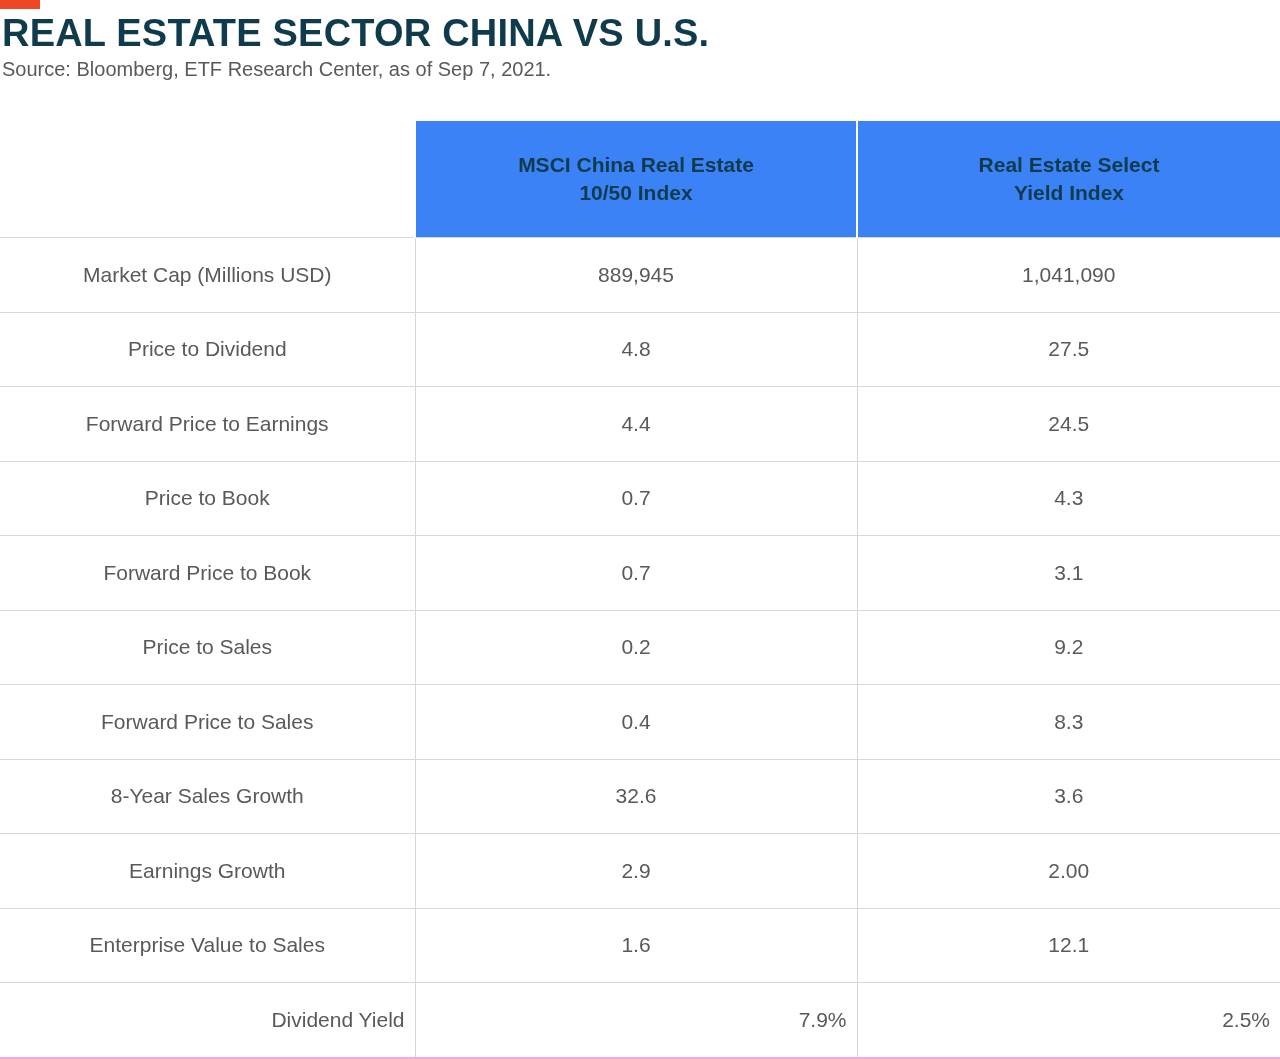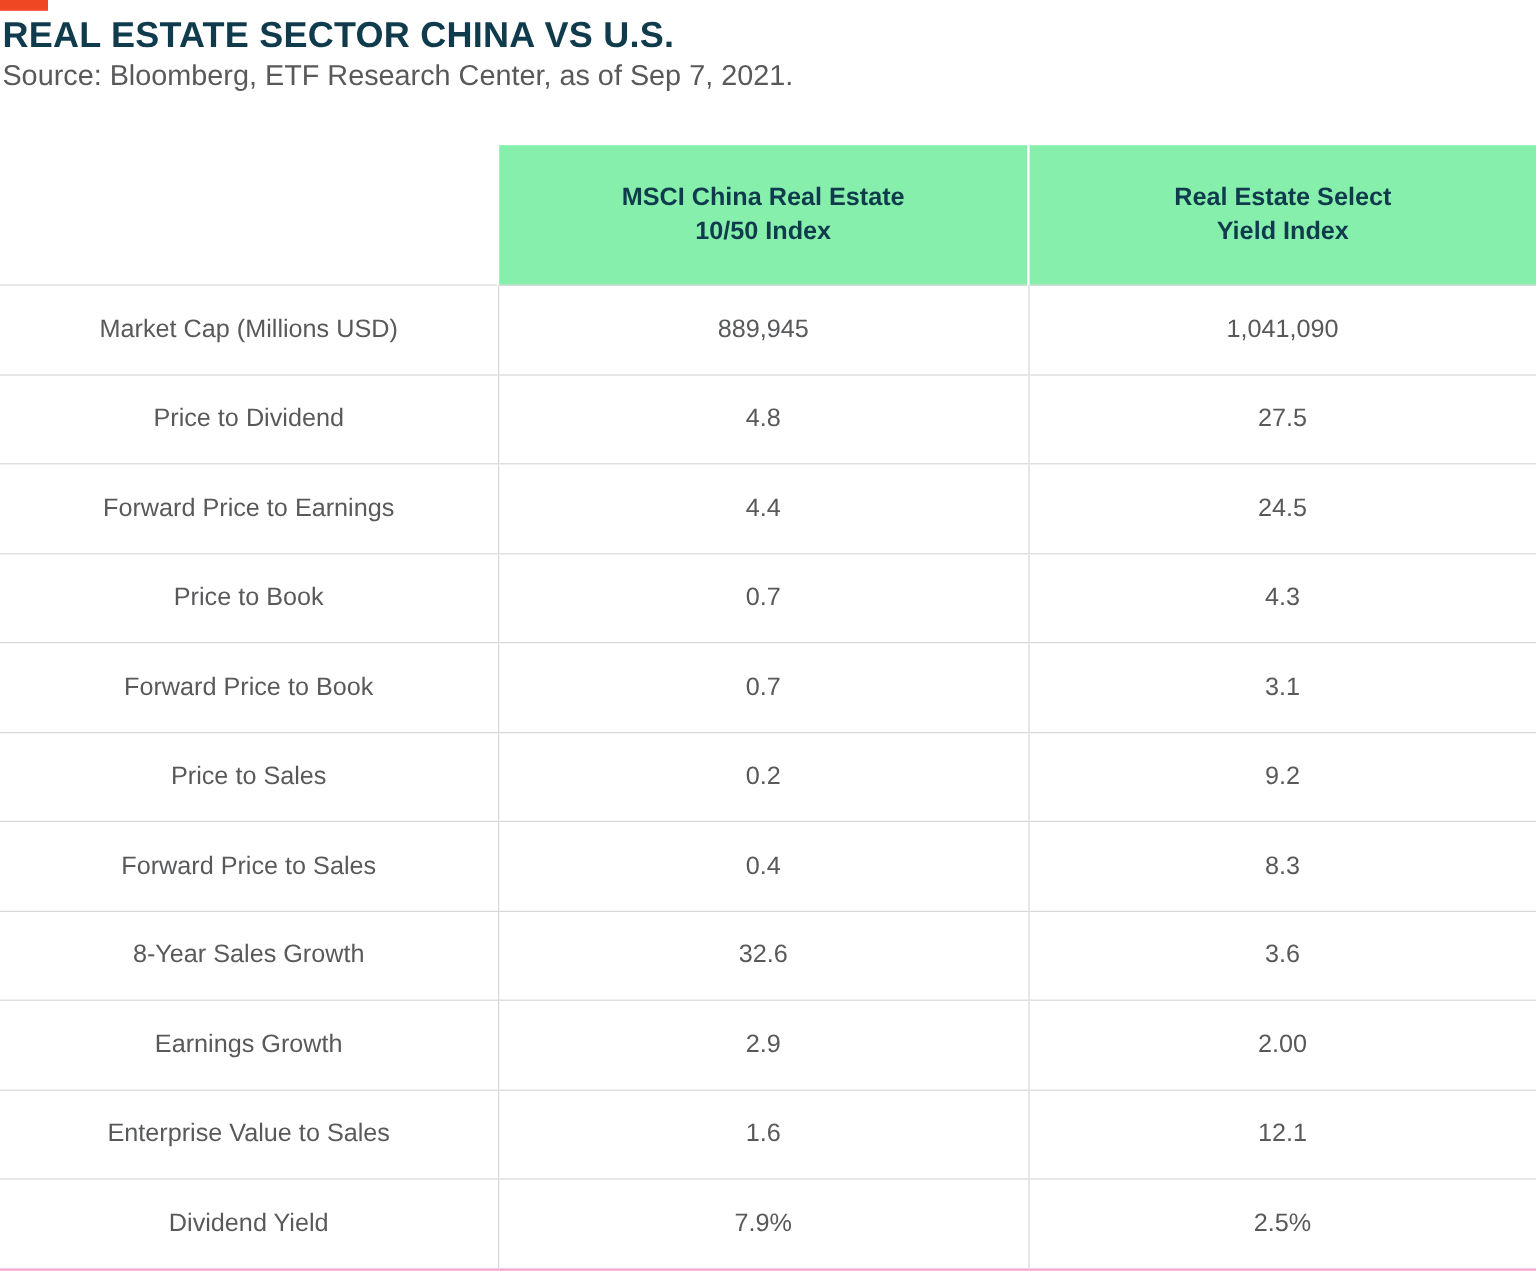--- a/index.html
+++ b/index.html
@@ -25,48 +25,48 @@
     top: 0;
     left: 0;
     width: 40px;
     height: 9px;
     background: #ef4724;
   }
   .header {
     padding: 14px 0 0 0;
   }
   .title {
-    font-size: 30px;
+    font-size: 38px;
     font-weight: bold;
     color: #0f3b4c;
     letter-spacing: 0.2px;
     line-height: 1.05;
     margin: 0 0 4px 0;
     padding: 0 0 0 2px;
   }
   .source {
-    font-size: 24px;
+    font-size: 20px;
     color: #58595b;
     margin: 0 0 0 2px;
     font-weight: normal;
   }
   table.data-table {
     position: absolute;
     top: 121px;
     left: 0;
     width: 1280px;
     border-collapse: collapse;
     table-layout: fixed;
   }
   table.data-table col.c0 { width: 415px; }
   table.data-table col.c1 { width: 442px; }
   table.data-table col.c2 { width: 423px; }
 
   table.data-table thead th {
-    background: #86efac;
+    background: #3b82f6;
     color: #0f3b4c;
     font-size: 21px;
     font-weight: bold;
     line-height: 1.32;
     text-align: center;
     vertical-align: middle;
     height: 116px;
     padding: 0 14px;
     border-left: 2px solid #ffffff;
   }
@@ -83,20 +83,21 @@
     border-top: 1px solid #d7d8d9;
     border-left: 1px solid #d7d8d9;
     padding: 0 10px;
     font-weight: normal;
   }
   table.data-table tbody td.label-cell {
     border-left: none;
   }
   table.data-table tbody tr:last-child td {
     border-bottom: 2px solid #f9a8d4;
+    text-align: right;
   }
 </style>
 </head>
 <body>
 
 <div class="page">
 
   <div class="accent-bar"></div>
 
   <div class="header">

